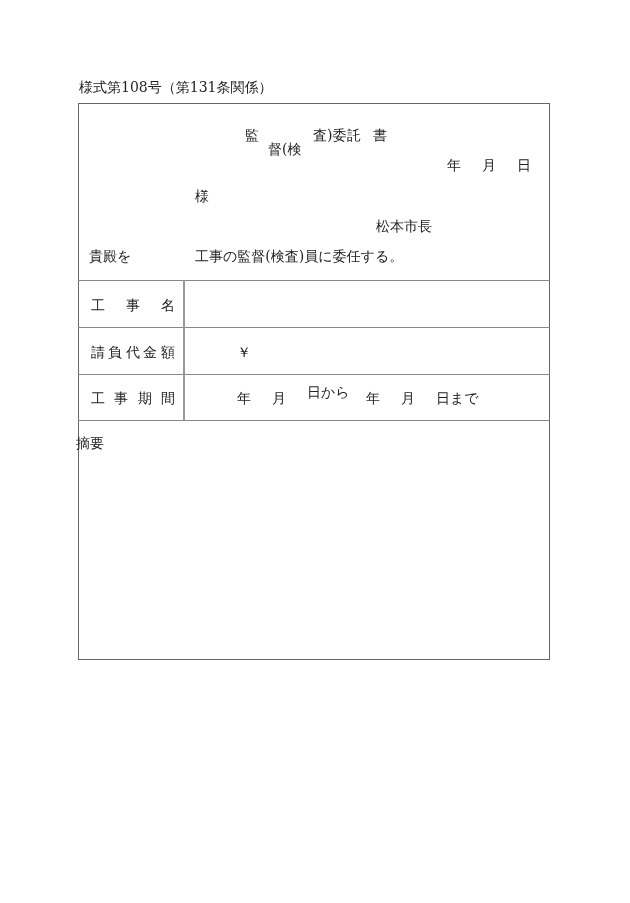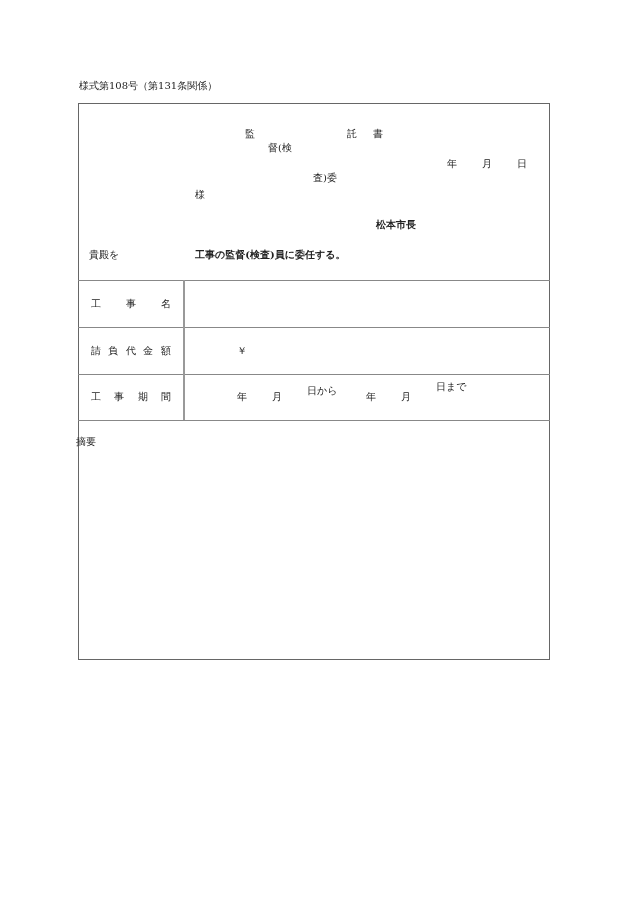--- a/index.html
+++ b/index.html
@@ -32,45 +32,45 @@
     left: 78px; width: 472px;
     height: 0;
     border-top: 1.5px solid #888888;
   }
   .vline {
     position: absolute;
     left: 183px; top: 280px;
     width: 0; height: 140px;
     border-left: 2px solid #999999;
   }
-  .t { font-size: 10px; }
+  .t { font-size: 14px; }
 </style>
 </head>
 <body>
 
 <div class="abs form-number t">様式第108号（第131条関係）</div>
 
 <div class="frame"></div>
 
 <div class="abs t" style="left:245px; top:127px;">監</div>
 <div class="abs t" style="left:268px; top:141px;">督(検</div>
-<div class="abs t" style="left:313px; top:127px;margin-top:44px;">査)委</div>
+<div class="abs t" style="left:313px; top:127px;">査)委</div>
 <div class="abs t" style="left:347px; top:127px;">託</div>
 <div class="abs t" style="left:373px; top:127px;">書</div>
 
 <div class="abs t" style="left:447px; top:157px;">年</div>
 <div class="abs t" style="left:482px; top:157px;">月</div>
 <div class="abs t" style="left:517px; top:157px;">日</div>
 
 <div class="abs t" style="left:195px; top:188px;">様</div>
 
-<div class="abs t" style="left:376px; top:218px;font-weight:bold;">松本市長</div>
+<div class="abs t" style="left:376px; top:218px;">松本市長</div>
 
 <div class="abs t" style="left:89px; top:248px;">貴殿を</div>
-<div class="abs t" style="left:195px; top:248px;font-weight:bold;">工事の監督(検査)員に委任する。</div>
+<div class="abs t" style="left:195px; top:248px;">工事の監督(検査)員に委任する。</div>
 
 <div class="hline" style="top:280px;"></div>
 <div class="hline" style="top:327px;"></div>
 <div class="hline" style="top:374px;"></div>
 <div class="hline" style="top:420px;"></div>
 <div class="vline"></div>
 
 <div class="abs t" style="left:91px; top:297px;">工</div>
 <div class="abs t" style="left:126px; top:297px;">事</div>
 <div class="abs t" style="left:161px; top:297px;">名</div>
@@ -86,16 +86,16 @@
 <div class="abs t" style="left:91px; top:390px;">工</div>
 <div class="abs t" style="left:114px; top:390px;">事</div>
 <div class="abs t" style="left:138px; top:390px;">期</div>
 <div class="abs t" style="left:161px; top:390px;">間</div>
 
 <div class="abs t" style="left:237px; top:390px;">年</div>
 <div class="abs t" style="left:272px; top:390px;">月</div>
 <div class="abs t" style="left:307px; top:384px;text-align:center;">日から</div>
 <div class="abs t" style="left:366px; top:390px;">年</div>
 <div class="abs t" style="left:401px; top:390px;">月</div>
-<div class="abs t" style="left:436px; top:380px;">日まで</div>
+<div class="abs t" style="left:436px; top:390px;">日まで</div>
 
 <div class="abs t" style="left:76px; top:435px;">摘要</div>
 <div class="abs" style="left:90px; top:455px; width:450px; height:195px;"></div>
 
 </body></html>

